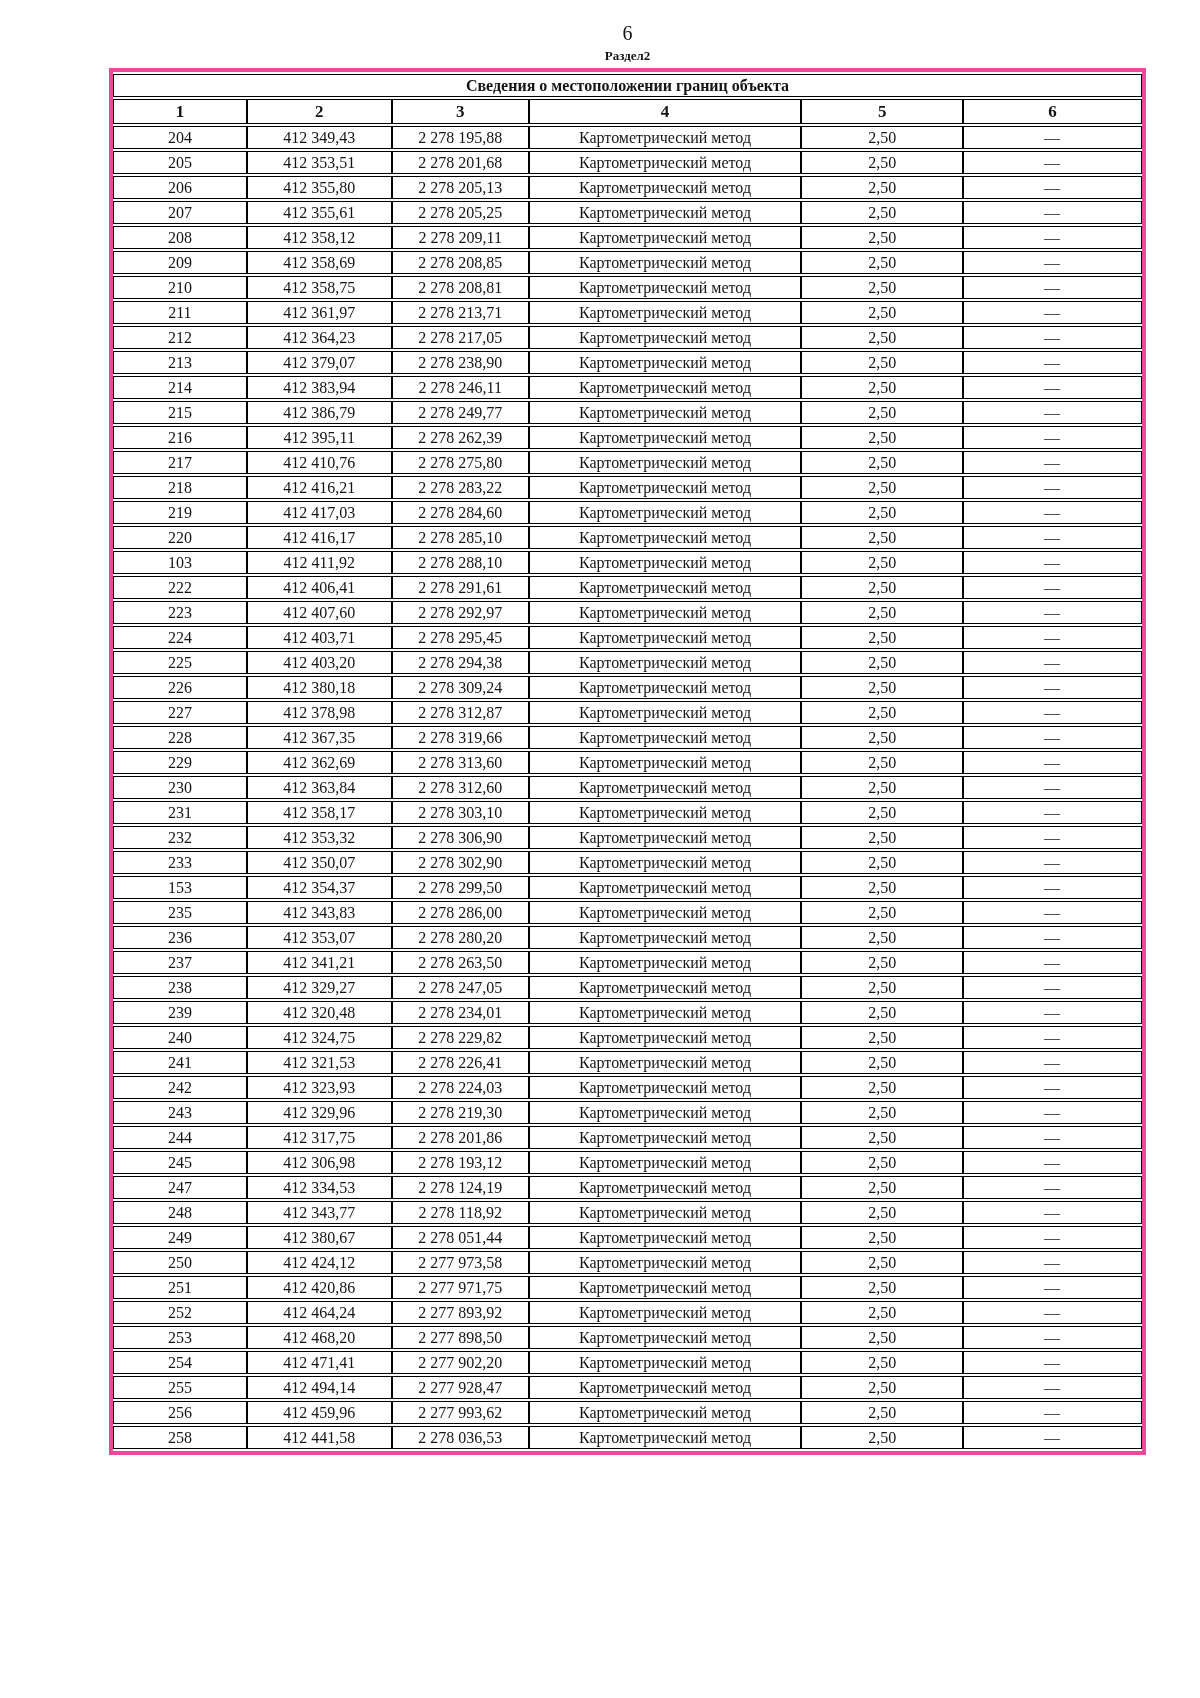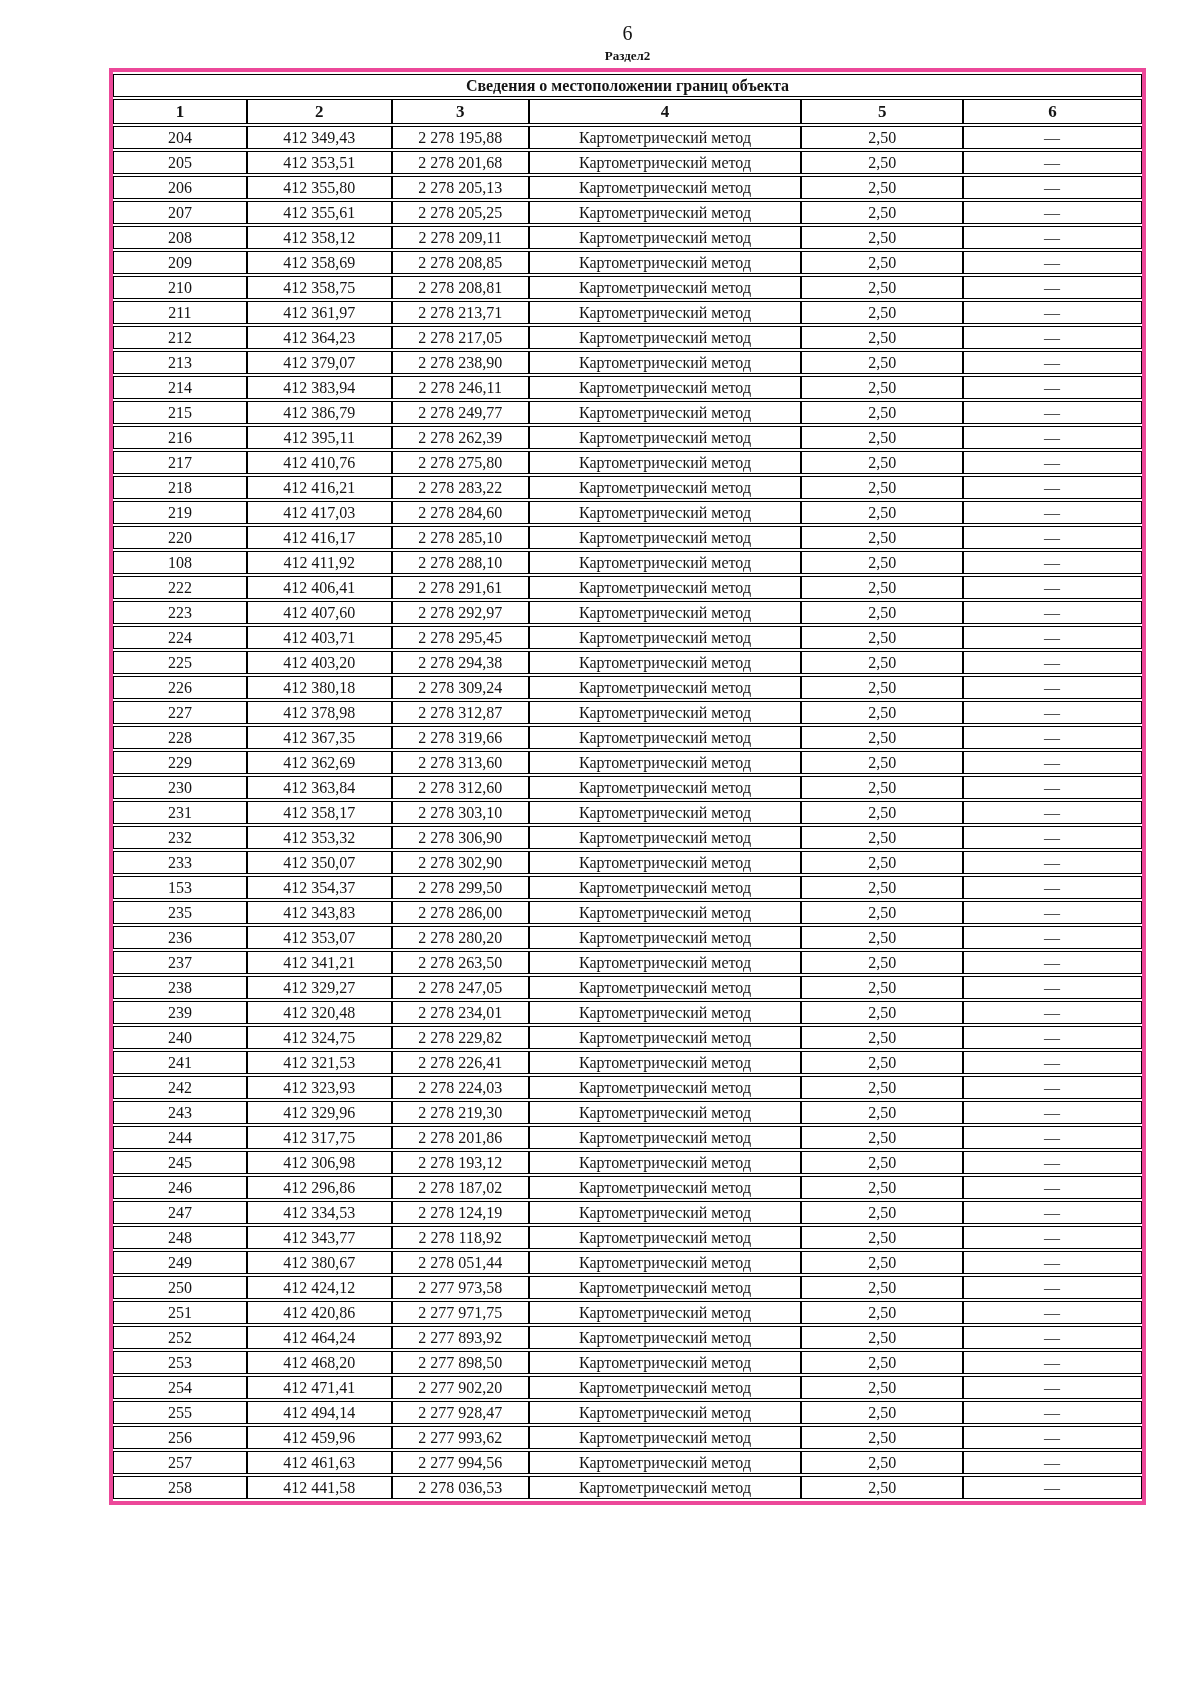--- a/index.html
+++ b/index.html
@@ -237,21 +237,21 @@
           </tr>
           <tr data-name="table-row">
             <td data-name="point-number-cell">220</td>
             <td data-name="x-coordinate-cell">412 416,17</td>
             <td data-name="y-coordinate-cell">2 278 285,10</td>
             <td data-name="method-cell">Картометрический метод</td>
             <td data-name="precision-cell">2,50</td>
             <td data-name="no-data-cell">—</td>
           </tr>
           <tr data-name="table-row">
-            <td data-name="point-number-cell">108</td>
+            <td data-name="point-number-cell">103</td>
             <td data-name="x-coordinate-cell">412 411,92</td>
             <td data-name="y-coordinate-cell">2 278 288,10</td>
             <td data-name="method-cell">Картометрический метод</td>
             <td data-name="precision-cell">2,50</td>
             <td data-name="no-data-cell">—</td>
           </tr>
           <tr data-name="table-row">
             <td data-name="point-number-cell">222</td>
             <td data-name="x-coordinate-cell">412 406,41</td>
             <td data-name="y-coordinate-cell">2 278 291,61</td>
@@ -437,28 +437,20 @@
           </tr>
           <tr data-name="table-row">
             <td data-name="point-number-cell">245</td>
             <td data-name="x-coordinate-cell">412 306,98</td>
             <td data-name="y-coordinate-cell">2 278 193,12</td>
             <td data-name="method-cell">Картометрический метод</td>
             <td data-name="precision-cell">2,50</td>
             <td data-name="no-data-cell">—</td>
           </tr>
           <tr data-name="table-row">
-            <td data-name="point-number-cell">246</td>
-            <td data-name="x-coordinate-cell">412 296,86</td>
-            <td data-name="y-coordinate-cell">2 278 187,02</td>
-            <td data-name="method-cell">Картометрический метод</td>
-            <td data-name="precision-cell">2,50</td>
-            <td data-name="no-data-cell">—</td>
-          </tr>
-          <tr data-name="table-row">
             <td data-name="point-number-cell">247</td>
             <td data-name="x-coordinate-cell">412 334,53</td>
             <td data-name="y-coordinate-cell">2 278 124,19</td>
             <td data-name="method-cell">Картометрический метод</td>
             <td data-name="precision-cell">2,50</td>
             <td data-name="no-data-cell">—</td>
           </tr>
           <tr data-name="table-row">
             <td data-name="point-number-cell">248</td>
             <td data-name="x-coordinate-cell">412 343,77</td>
@@ -520,28 +512,20 @@
             <td data-name="x-coordinate-cell">412 494,14</td>
             <td data-name="y-coordinate-cell">2 277 928,47</td>
             <td data-name="method-cell">Картометрический метод</td>
             <td data-name="precision-cell">2,50</td>
             <td data-name="no-data-cell">—</td>
           </tr>
           <tr data-name="table-row">
             <td data-name="point-number-cell">256</td>
             <td data-name="x-coordinate-cell">412 459,96</td>
             <td data-name="y-coordinate-cell">2 277 993,62</td>
-            <td data-name="method-cell">Картометрический метод</td>
-            <td data-name="precision-cell">2,50</td>
-            <td data-name="no-data-cell">—</td>
-          </tr>
-          <tr data-name="table-row">
-            <td data-name="point-number-cell">257</td>
-            <td data-name="x-coordinate-cell">412 461,63</td>
-            <td data-name="y-coordinate-cell">2 277 994,56</td>
             <td data-name="method-cell">Картометрический метод</td>
             <td data-name="precision-cell">2,50</td>
             <td data-name="no-data-cell">—</td>
           </tr>
           <tr data-name="table-row">
             <td data-name="point-number-cell">258</td>
             <td data-name="x-coordinate-cell">412 441,58</td>
             <td data-name="y-coordinate-cell">2 278 036,53</td>
             <td data-name="method-cell">Картометрический метод</td>
             <td data-name="precision-cell">2,50</td>

